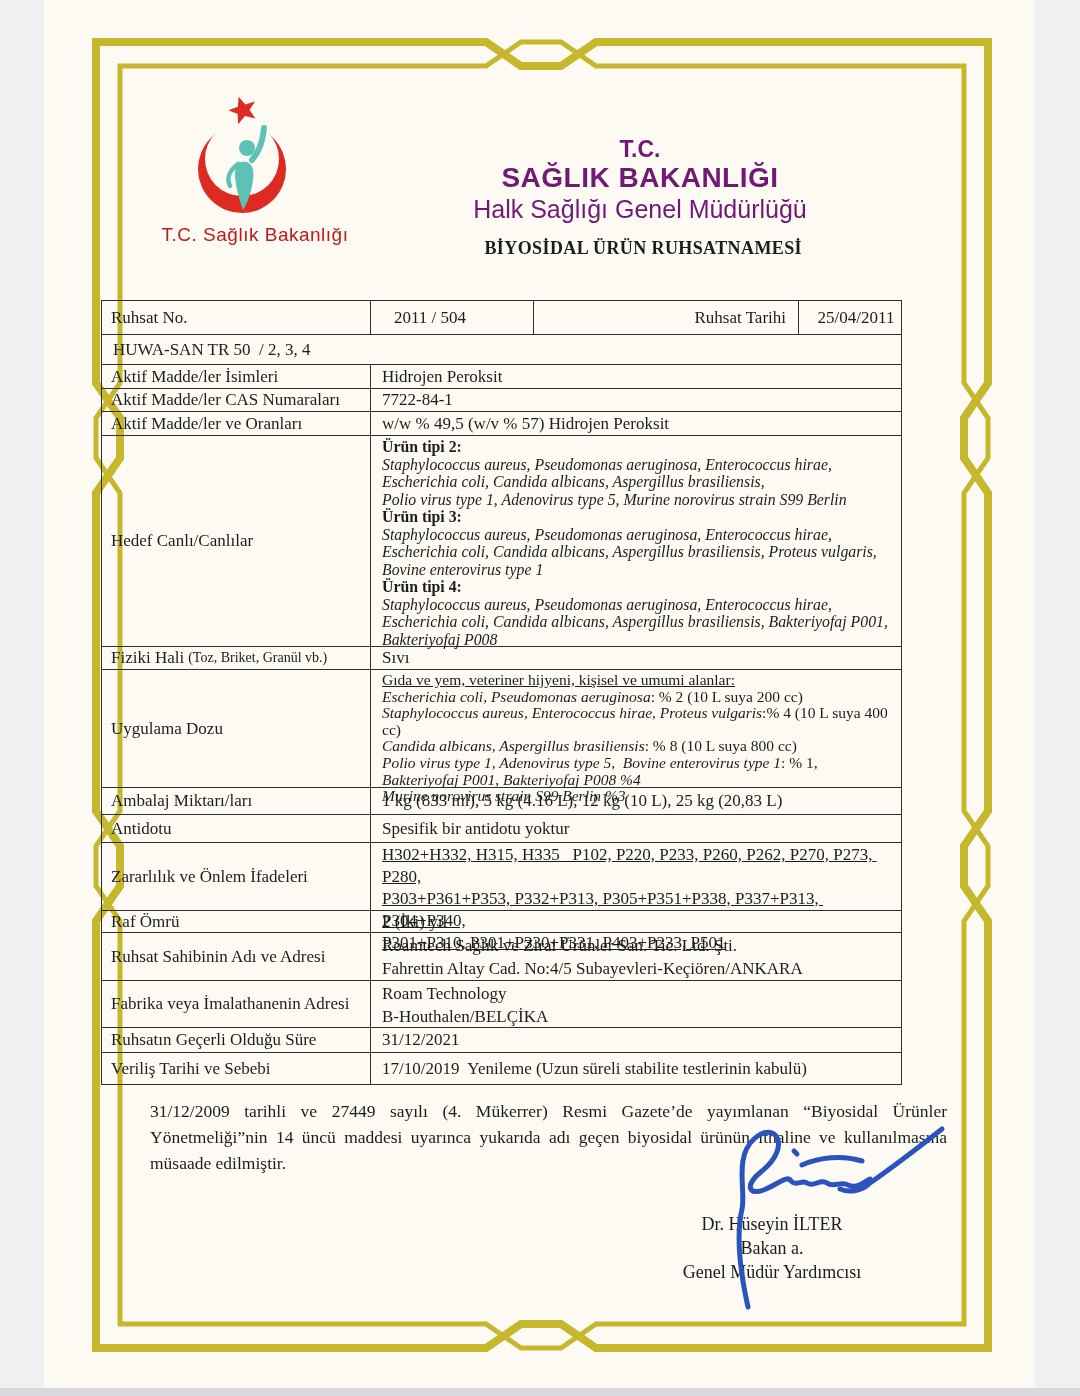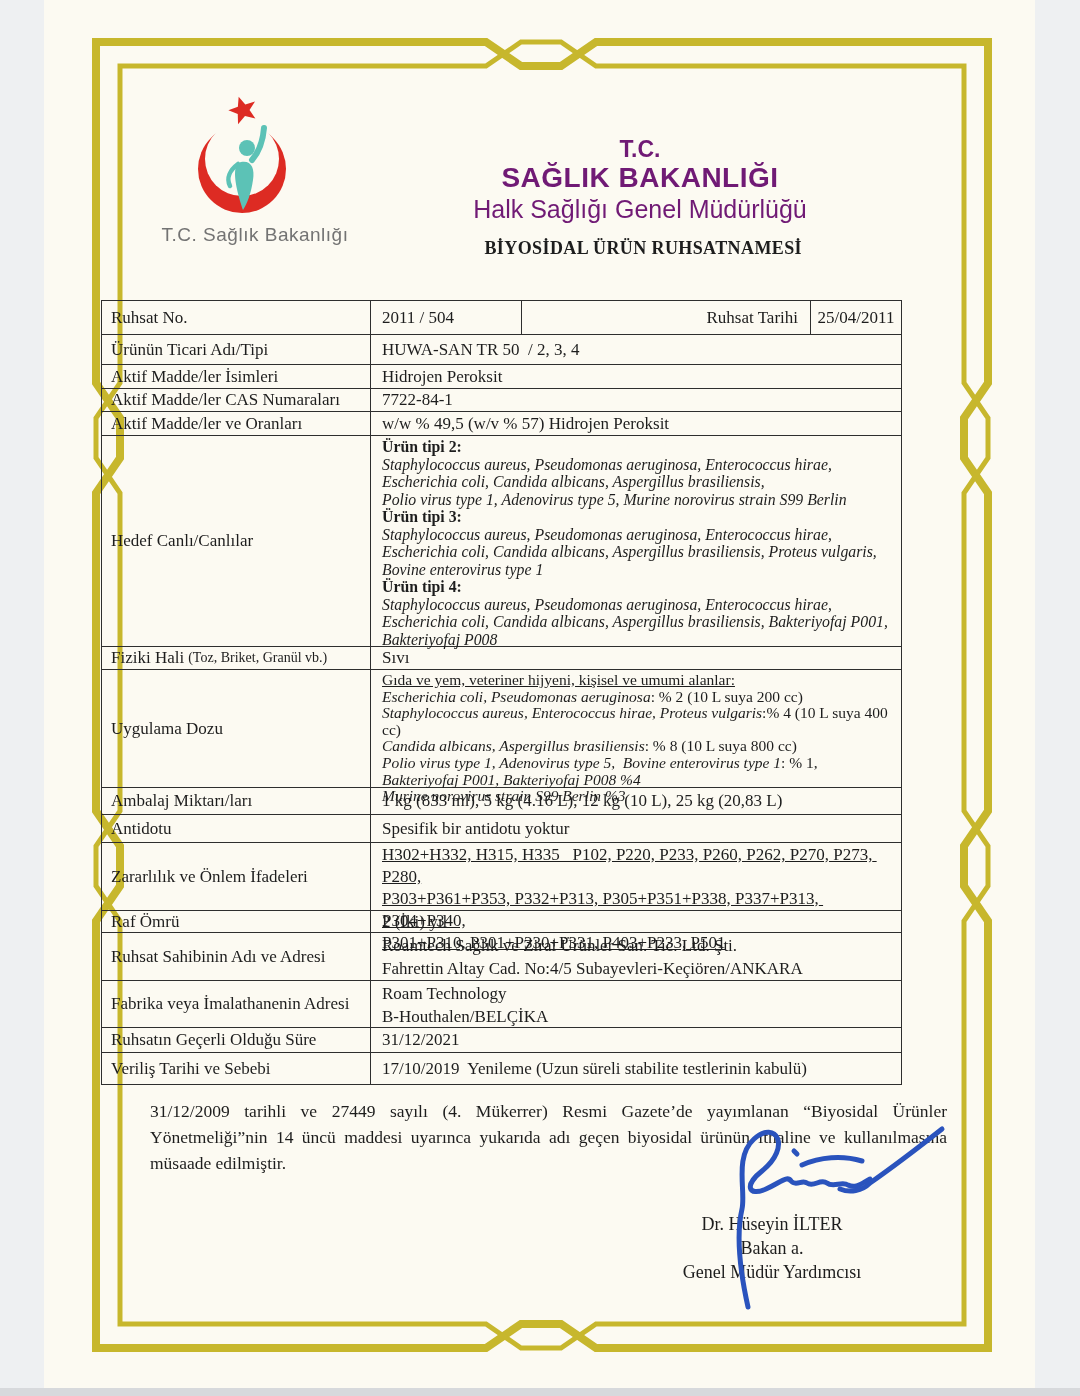--- a/index.html
+++ b/index.html
@@ -5,21 +5,21 @@
   html,body{margin:0;padding:0;background:#e7e9ec;}
   .page{position:relative;width:1080px;height:1396px;background:#eef0f2;overflow:hidden;
         font-family:"Liberation Serif",serif;color:#1d1d1d;}
   .paper{position:absolute;left:44px;top:0;width:991px;height:1388px;background:#fcfaf2;}
   .bottom-strip{position:absolute;left:0;top:1388px;width:1080px;height:8px;background:#d7d9dc;}
   svg.borderfx{position:absolute;left:44px;top:0;}
 
   
   .logo-wrap{position:absolute;left:163px;top:96px;width:184px;height:132px;}
   .logo-caption{position:absolute;left:150px;top:224px;width:210px;text-align:center;
-      font-family:"Liberation Sans",sans-serif;font-size:19px;color:#737373;letter-spacing:.5px;}
+      font-family:"Liberation Sans",sans-serif;font-size:19px;color:#b91c1c;letter-spacing:.5px;}
   .head-sans{position:absolute;left:430px;top:136px;width:420px;text-align:center;
       font-family:"Liberation Sans",sans-serif;color:#701a75;}
   .head-tc{font-size:23px;font-weight:bold;line-height:26px;}
   .head-bak{font-size:28px;font-weight:bold;line-height:32px;letter-spacing:.5px;}
   .head-halk{font-size:25px;line-height:31px;}
   .head-serif{position:absolute;left:302px;top:238px;width:500px;text-align:right;}
   .doc-title{font-size:18px;font-weight:bold;letter-spacing:.4px;}
   .doc-sub{font-size:17px;font-weight:bold;margin-top:15px;}
 
   
@@ -89,29 +89,28 @@
     <div class="head-tc">T.C.</div>
     <div class="head-bak">SAĞLIK BAKANLIĞI</div>
     <div class="head-halk">Halk Sağlığı Genel Müdürlüğü</div>
   </div>
   <div class="head-serif">
     <div class="doc-title">BİYOSİDAL ÜRÜN RUHSATNAMESİ</div>
   </div>
 
   <div class="ctable">
 
-    <div class="row" style="height:34px;">
+    <div class="row" style="height:34px;gap:12px;">
       <div class="cell lab">Ruhsat No.</div>
       <div class="cell c2">2011 / 504</div>
       <div class="cell c3">Ruhsat Tarihi</div>
       <div class="cell c4">25/04/2011</div>
     </div>
 
     <div class="row" style="height:30px;">
-      <div class="cell lab">Ürünün Ticari Adı/Tipi</div>
       <div class="cell val">HUWA-SAN TR 50  / 2, 3, 4</div>
     </div>
 
     <div class="row" style="height:24px;">
       <div class="cell lab">Aktif Madde/ler İsimleri</div>
       <div class="cell val">Hidrojen Peroksit</div>
     </div>
 
     <div class="row" style="height:23px;">
       <div class="cell lab">Aktif Madde/ler CAS Numaraları</div>

